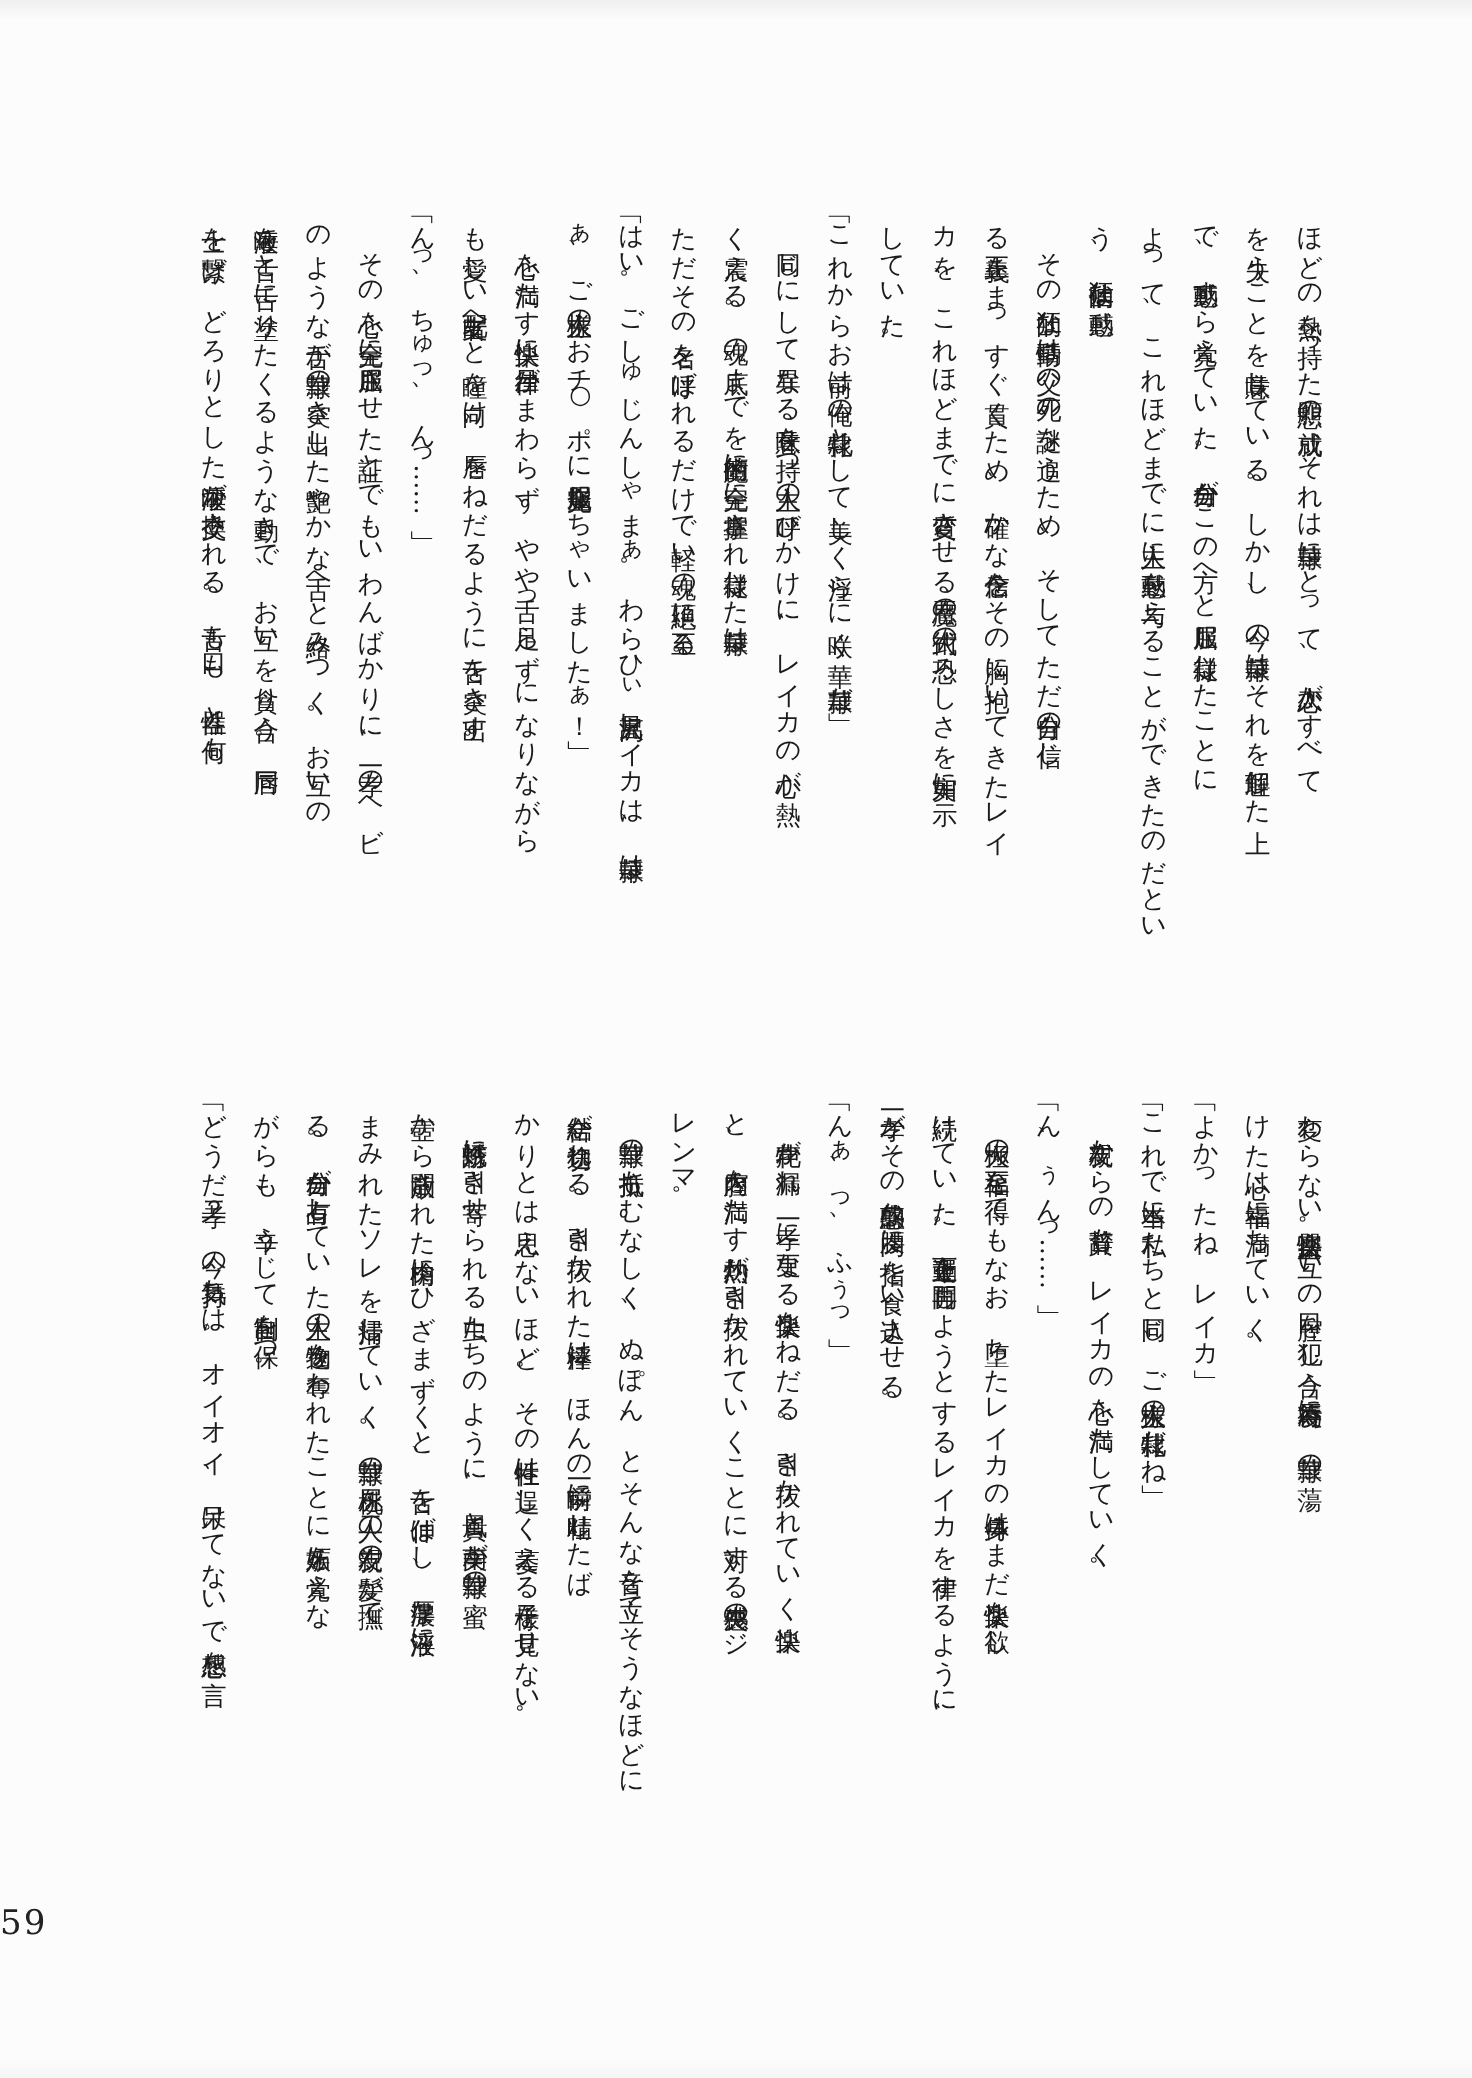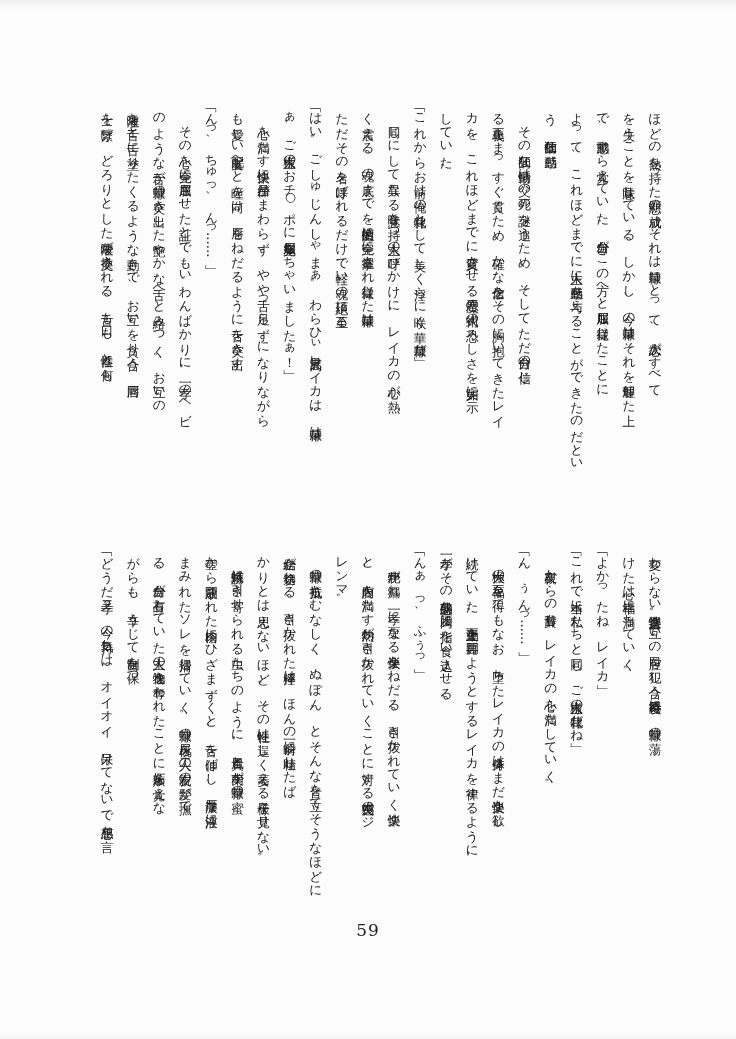--- a/index.html
+++ b/index.html
@@ -33,24 +33,23 @@
   .band-bottom { top: 548px; }
   .band p {
     margin: 0;
     padding: 0;
   }
   .band p.indent {
     text-indent: 1em;
   }
   .page-number {
     position: absolute;
-    top: 920px;
+    top: 952px;
     left: 0;
     width: 100%;
-    text-align: center;
     font-size: 17px;
     letter-spacing: 1px;
     color: #222222;
   }
 </style>
 </head>
 <body>
 
 <div class="page">
   <section class="band band-top">

